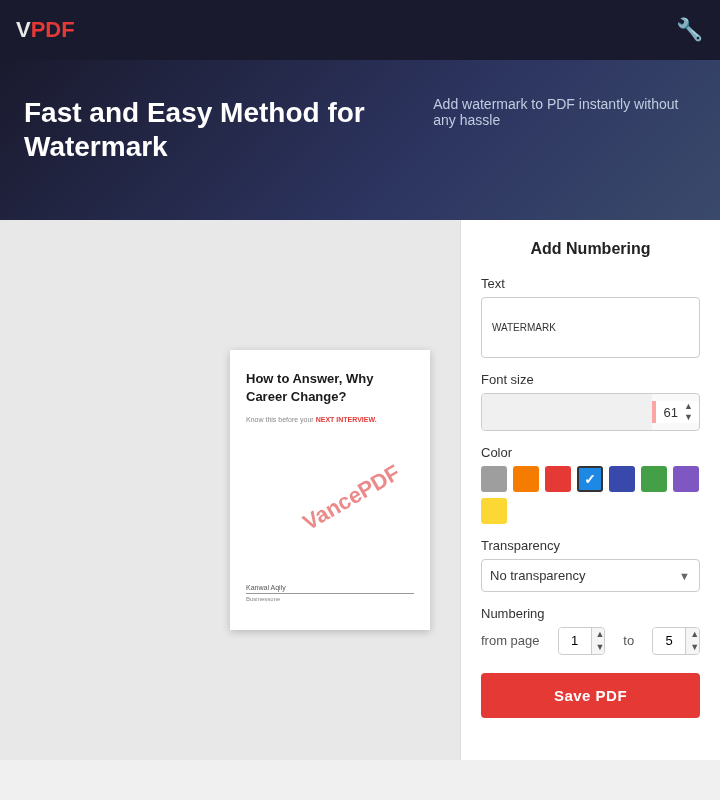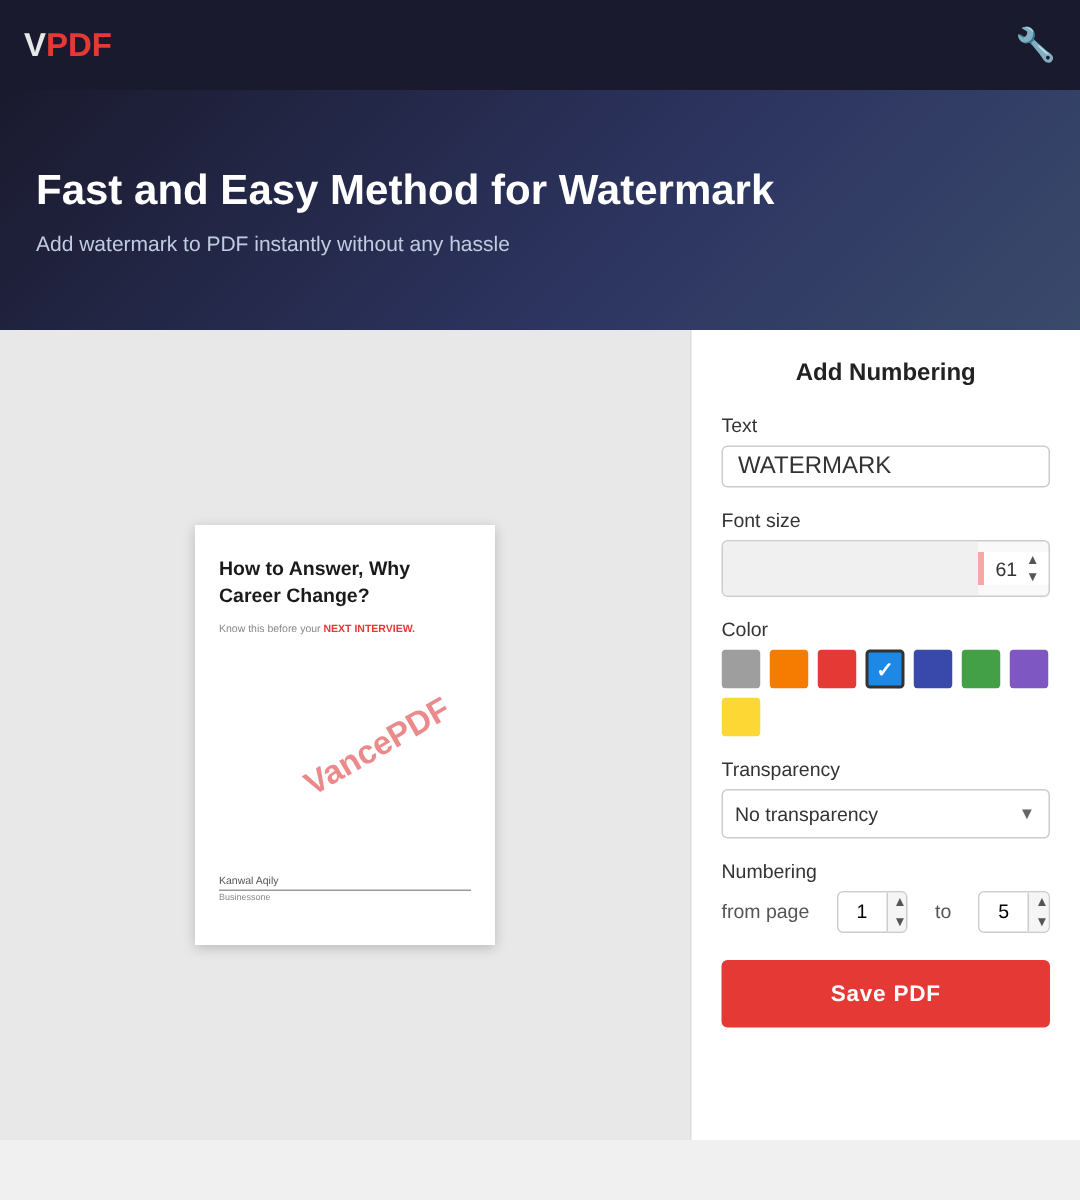--- a/index.html
+++ b/index.html
@@ -29,21 +29,21 @@
       font-size: 22px;
       cursor: pointer;
     }
 
     
     .hero {
       background: linear-gradient(135deg, #1a1a2e 0%, #2d3561 60%, #3a4a6b 100%);
       padding: 36px 24px 36px 24px;
       min-height: 160px;
       display: flex;
-      flex-direction: column;
+      flex-direction: row;
       justify-content: center;
     }
     .hero h1 {
       color: #ffffff;
       font-size: 28px;
       font-weight: bold;
       margin-bottom: 10px;
       line-height: 1.2;
     }
     .hero p {
@@ -56,21 +56,21 @@
       display: flex;
       background: #f5f5f5;
       min-height: 540px;
     }
 
     
     .preview-panel {
       flex: 1;
       display: flex;
       align-items: center;
-      justify-content: center;
+      justify-content: flex-end;
       padding: 30px;
       background: #e8e8e8;
     }
 
     .pdf-page {
       background: #ffffff;
       width: 200px;
       height: 280px;
       box-shadow: 0 2px 8px rgba(0,0,0,0.2);
       padding: 20px 16px;
@@ -152,22 +152,22 @@
       font-size: 13px;
       color: #333;
       margin-bottom: 6px;
       font-weight: 500;
     }
 
     .text-input {
       width: 100%;
       border: 1px solid #ccc;
       border-radius: 4px;
-      padding: 4px 10px;
-      font-size: 16px;
+      padding: 24px 10px;
+      font-size: 10px;
       color: #333;
       outline: none;
     }
 
     
     .font-size-container {
       display: flex;
       align-items: center;
       border: 1px solid #ccc;
       border-radius: 4px;

